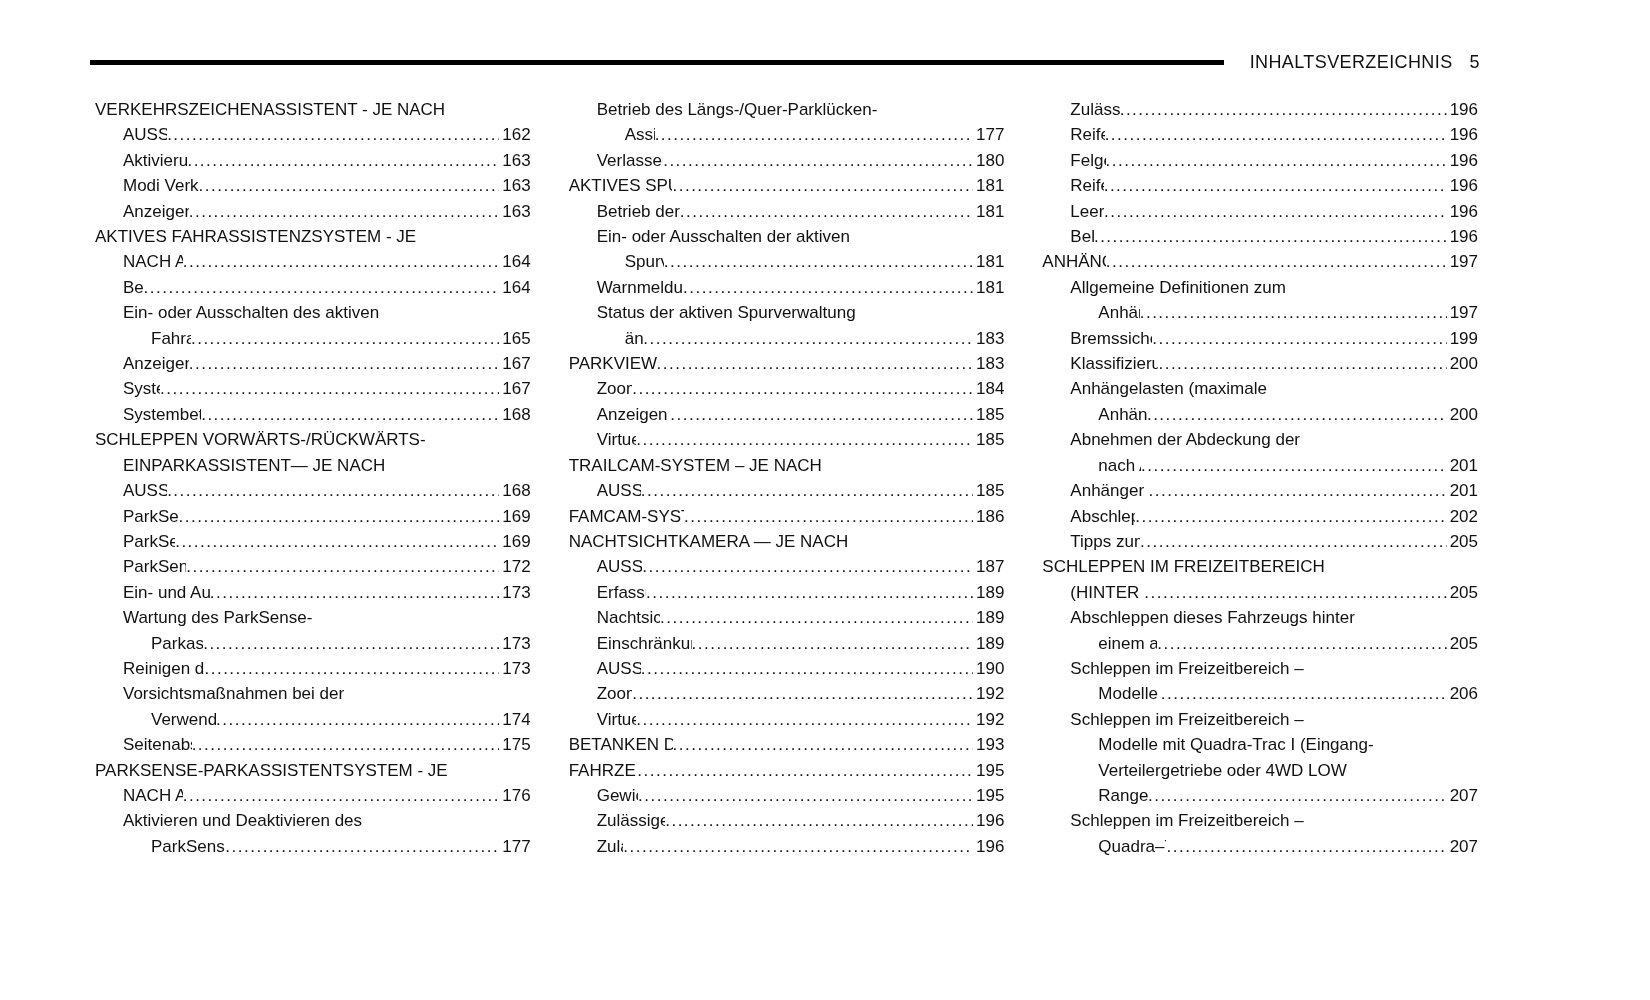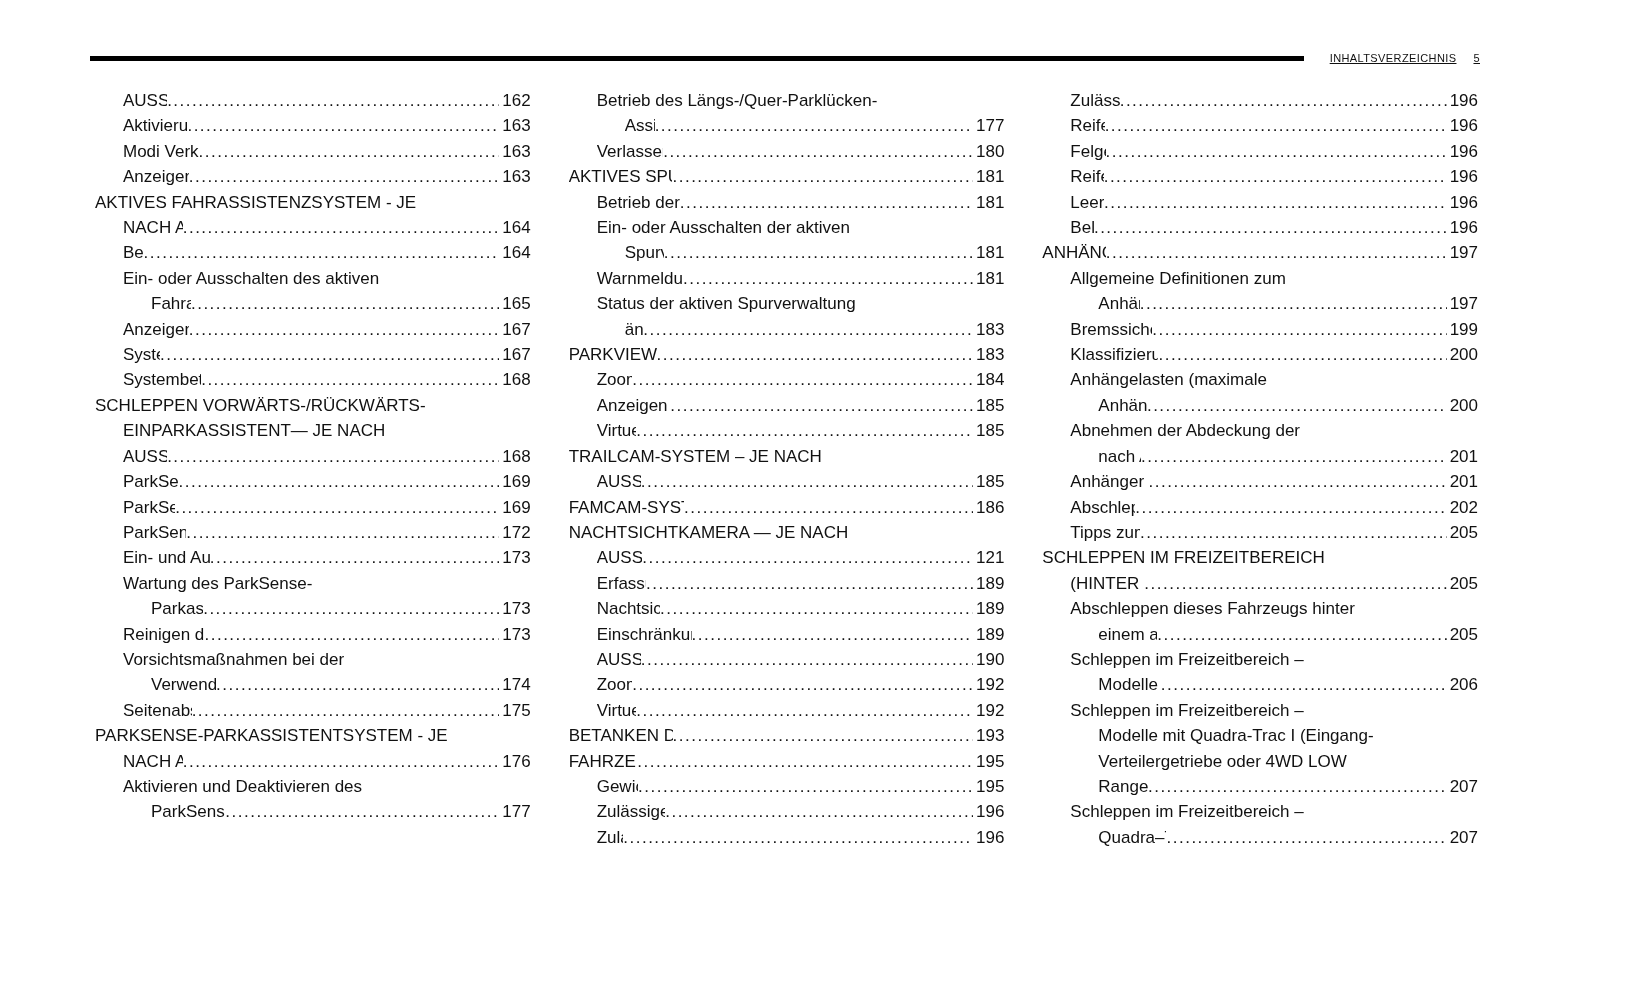--- a/index.html
+++ b/index.html
@@ -20,25 +20,24 @@
     align-items: center;
     margin: 52px 170px 0 90px;
   }
   .header-rule {
     flex: 1 1 auto;
     height: 5px;
     background: #000000;
   }
   .header-text {
     margin-left: 26px;
-    font-size: 11px;
+    font-size: 18px;
     letter-spacing: 0.4px;
     white-space: nowrap;
     color: #111111;
-    text-decoration: underline;
   }
   .header-page {
     margin-left: 17px;
   }
   .toc {
     display: flex;
     gap: 38px;
     margin: 24px 172px 0 95px;
   }
   .col {
@@ -79,20 +78,23 @@
 
 <div class="header">
   <div class="header-rule"></div>
   <div class="header-text">
     <span>INHALTSVERZEICHNIS</span><span class="header-page">5</span>
   </div>
 </div>
 
 <div class="toc">
     <div class="col">
+      <div class="line i0">
+        <span class="text">VERKEHRSZEICHENASSISTENT - JE NACH</span>
+      </div>
       <div class="line i1">
         <span class="text">AUSSTATTUNG</span>
         <span class="dots"></span>
         <span class="page">162</span>
       </div>
       <div class="line i1">
         <span class="text">Aktivierung/Deaktivierung</span>
         <span class="dots"></span>
         <span class="page">163</span>
       </div>
@@ -293,21 +295,21 @@
         <span class="text">FAMCAM-SYSTEM – JE NACH AUSSTATTUNG.</span>
         <span class="dots"></span>
         <span class="page">186</span>
       </div>
       <div class="line i0">
         <span class="text">NACHTSICHTKAMERA — JE NACH</span>
       </div>
       <div class="line i1">
         <span class="text">AUSSTATTUNG </span>
         <span class="dots"></span>
-        <span class="page">121</span>
+        <span class="page">187</span>
       </div>
       <div class="line i1">
         <span class="text">Erfassungsbereich</span>
         <span class="dots"></span>
         <span class="page">189</span>
       </div>
       <div class="line i1">
         <span class="text">Nachtsichtsystem warten</span>
         <span class="dots"></span>
         <span class="page">189</span>

